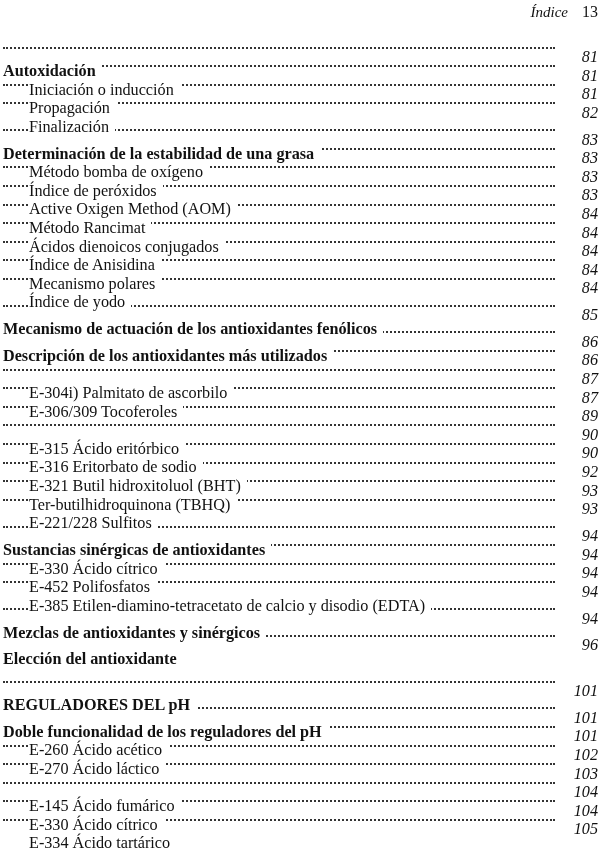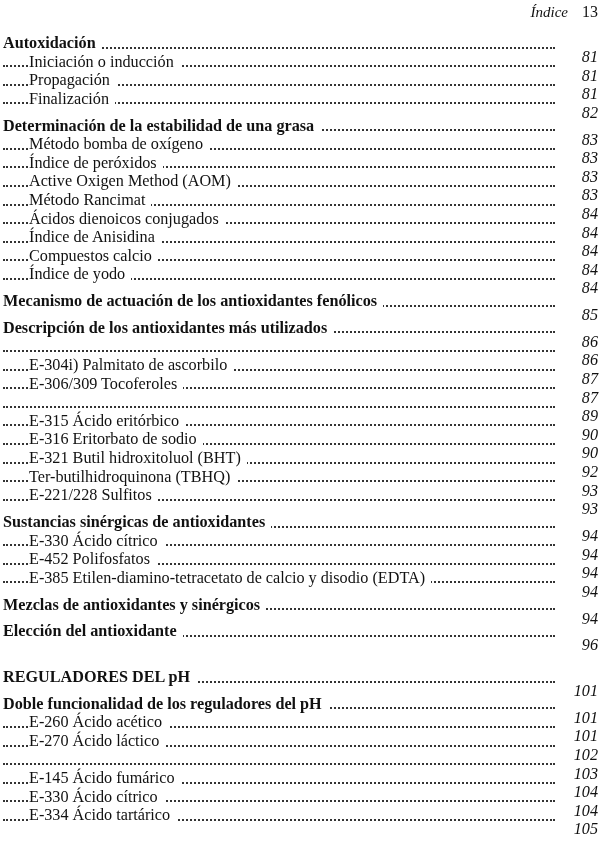--- a/index.html
+++ b/index.html
@@ -15,21 +15,21 @@
   }
   .running-head .title { font-style: italic; font-size: 15px; }
   .toc { position: absolute; left: 0; top: 34px; width: 600px; }
   .row {
     position: relative; height: 18.6px; line-height: 18.6px;
     font-size: 16.2px; white-space: nowrap;
   }
   .row.section { font-weight: bold; margin-top: 8.2px; }
   .row.first { margin-top: 0; }
   .row.chapter { font-weight: bold; margin-top: 27px; padding-left: 19px; }
-  .row .label { position: absolute; left: 3px; background: #fff; padding-right: 6px; z-index: 2; }
+  .row .label { position: absolute; left: 3px; background: #fff; padding-right: 6px; z-index: 2; margin-top: 28px; }
   .row.sub .label { left: 29px; font-weight: normal; }
   .row .leader {
     position: absolute; left: 3px; right: 45px; bottom: 4px;
     border-bottom: 2px dotted #333; z-index: 1;
   }
   .row .page {
     position: absolute; right: 2px; top: 14px; font-weight: normal; text-align: center; font-style: italic;
   }
 </style>
 </head>
@@ -91,21 +91,21 @@
       <span class="label">Ácidos dienoicos conjugados</span>
       <span class="page">84</span>
     </div>
     <div class="row sub">
       <span class="leader"></span>
       <span class="label">Índice de Anisidina</span>
       <span class="page">84</span>
     </div>
     <div class="row sub">
       <span class="leader"></span>
-      <span class="label">Compuestos calcio</span>
+      <span class="label">Mecanismo polares</span>
       <span class="page">84</span>
     </div>
     <div class="row sub">
       <span class="leader"></span>
       <span class="label">Índice de yodo</span>
       <span class="page">84</span>
     </div>
     <div class="row section">
       <span class="leader"></span>
       <span class="label">Mecanismo de actuación de los antioxidantes fenólicos</span>

